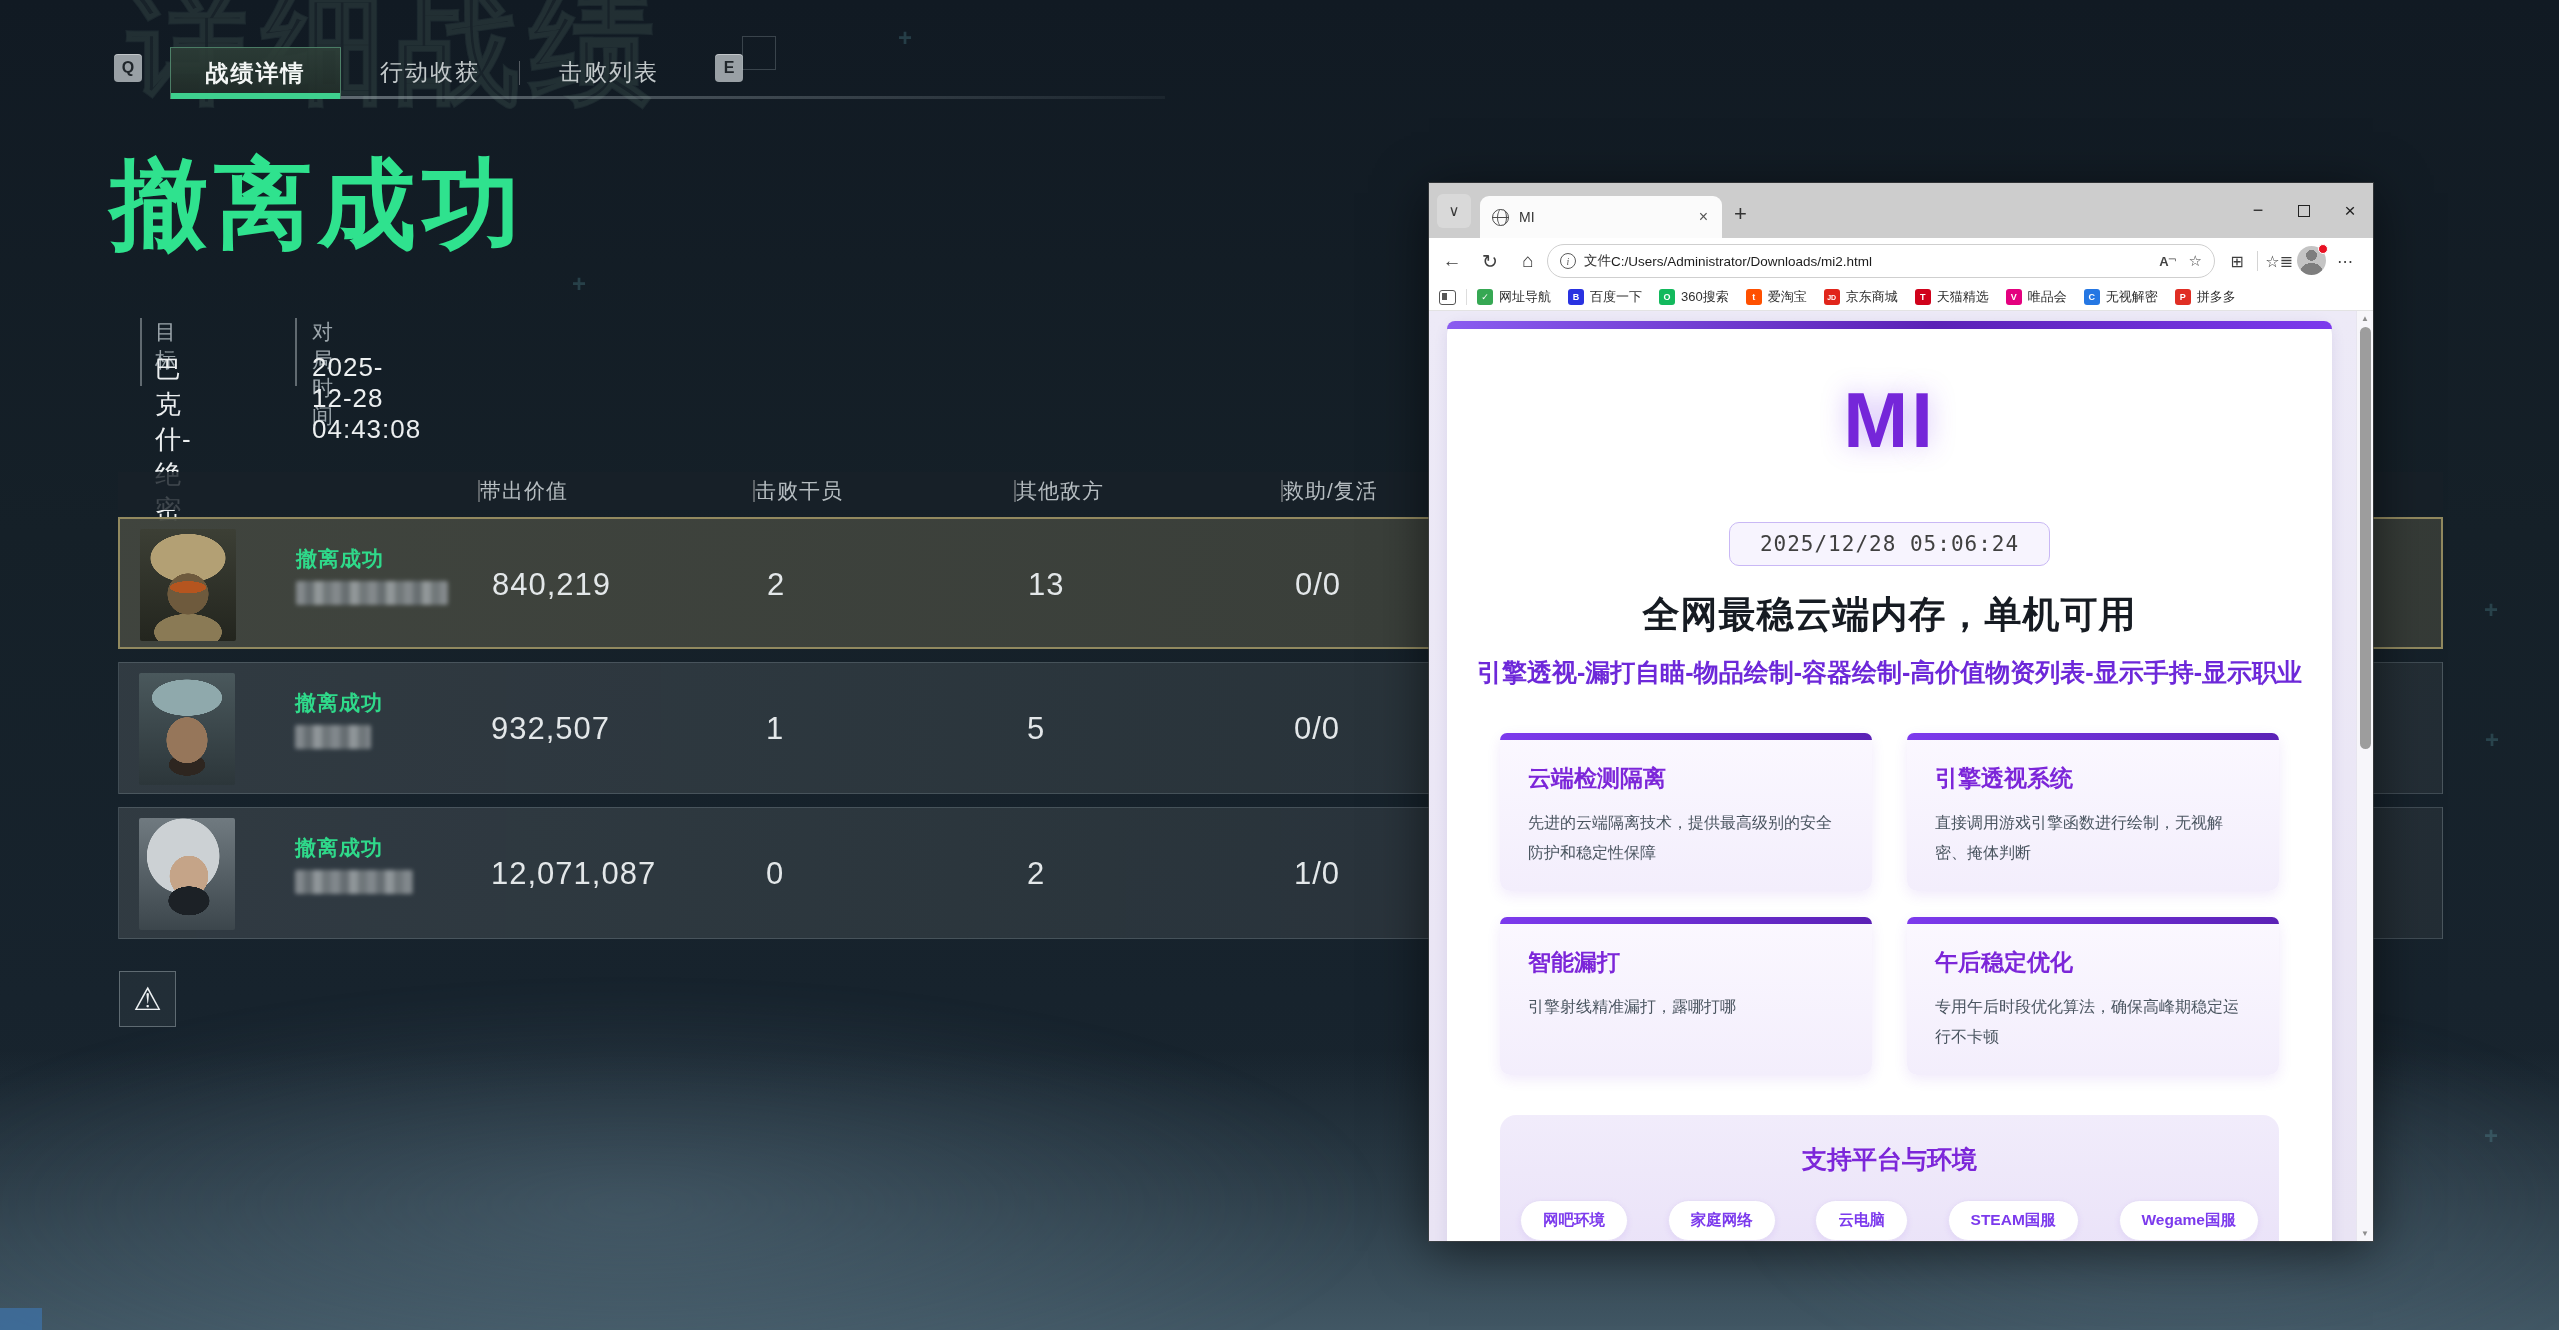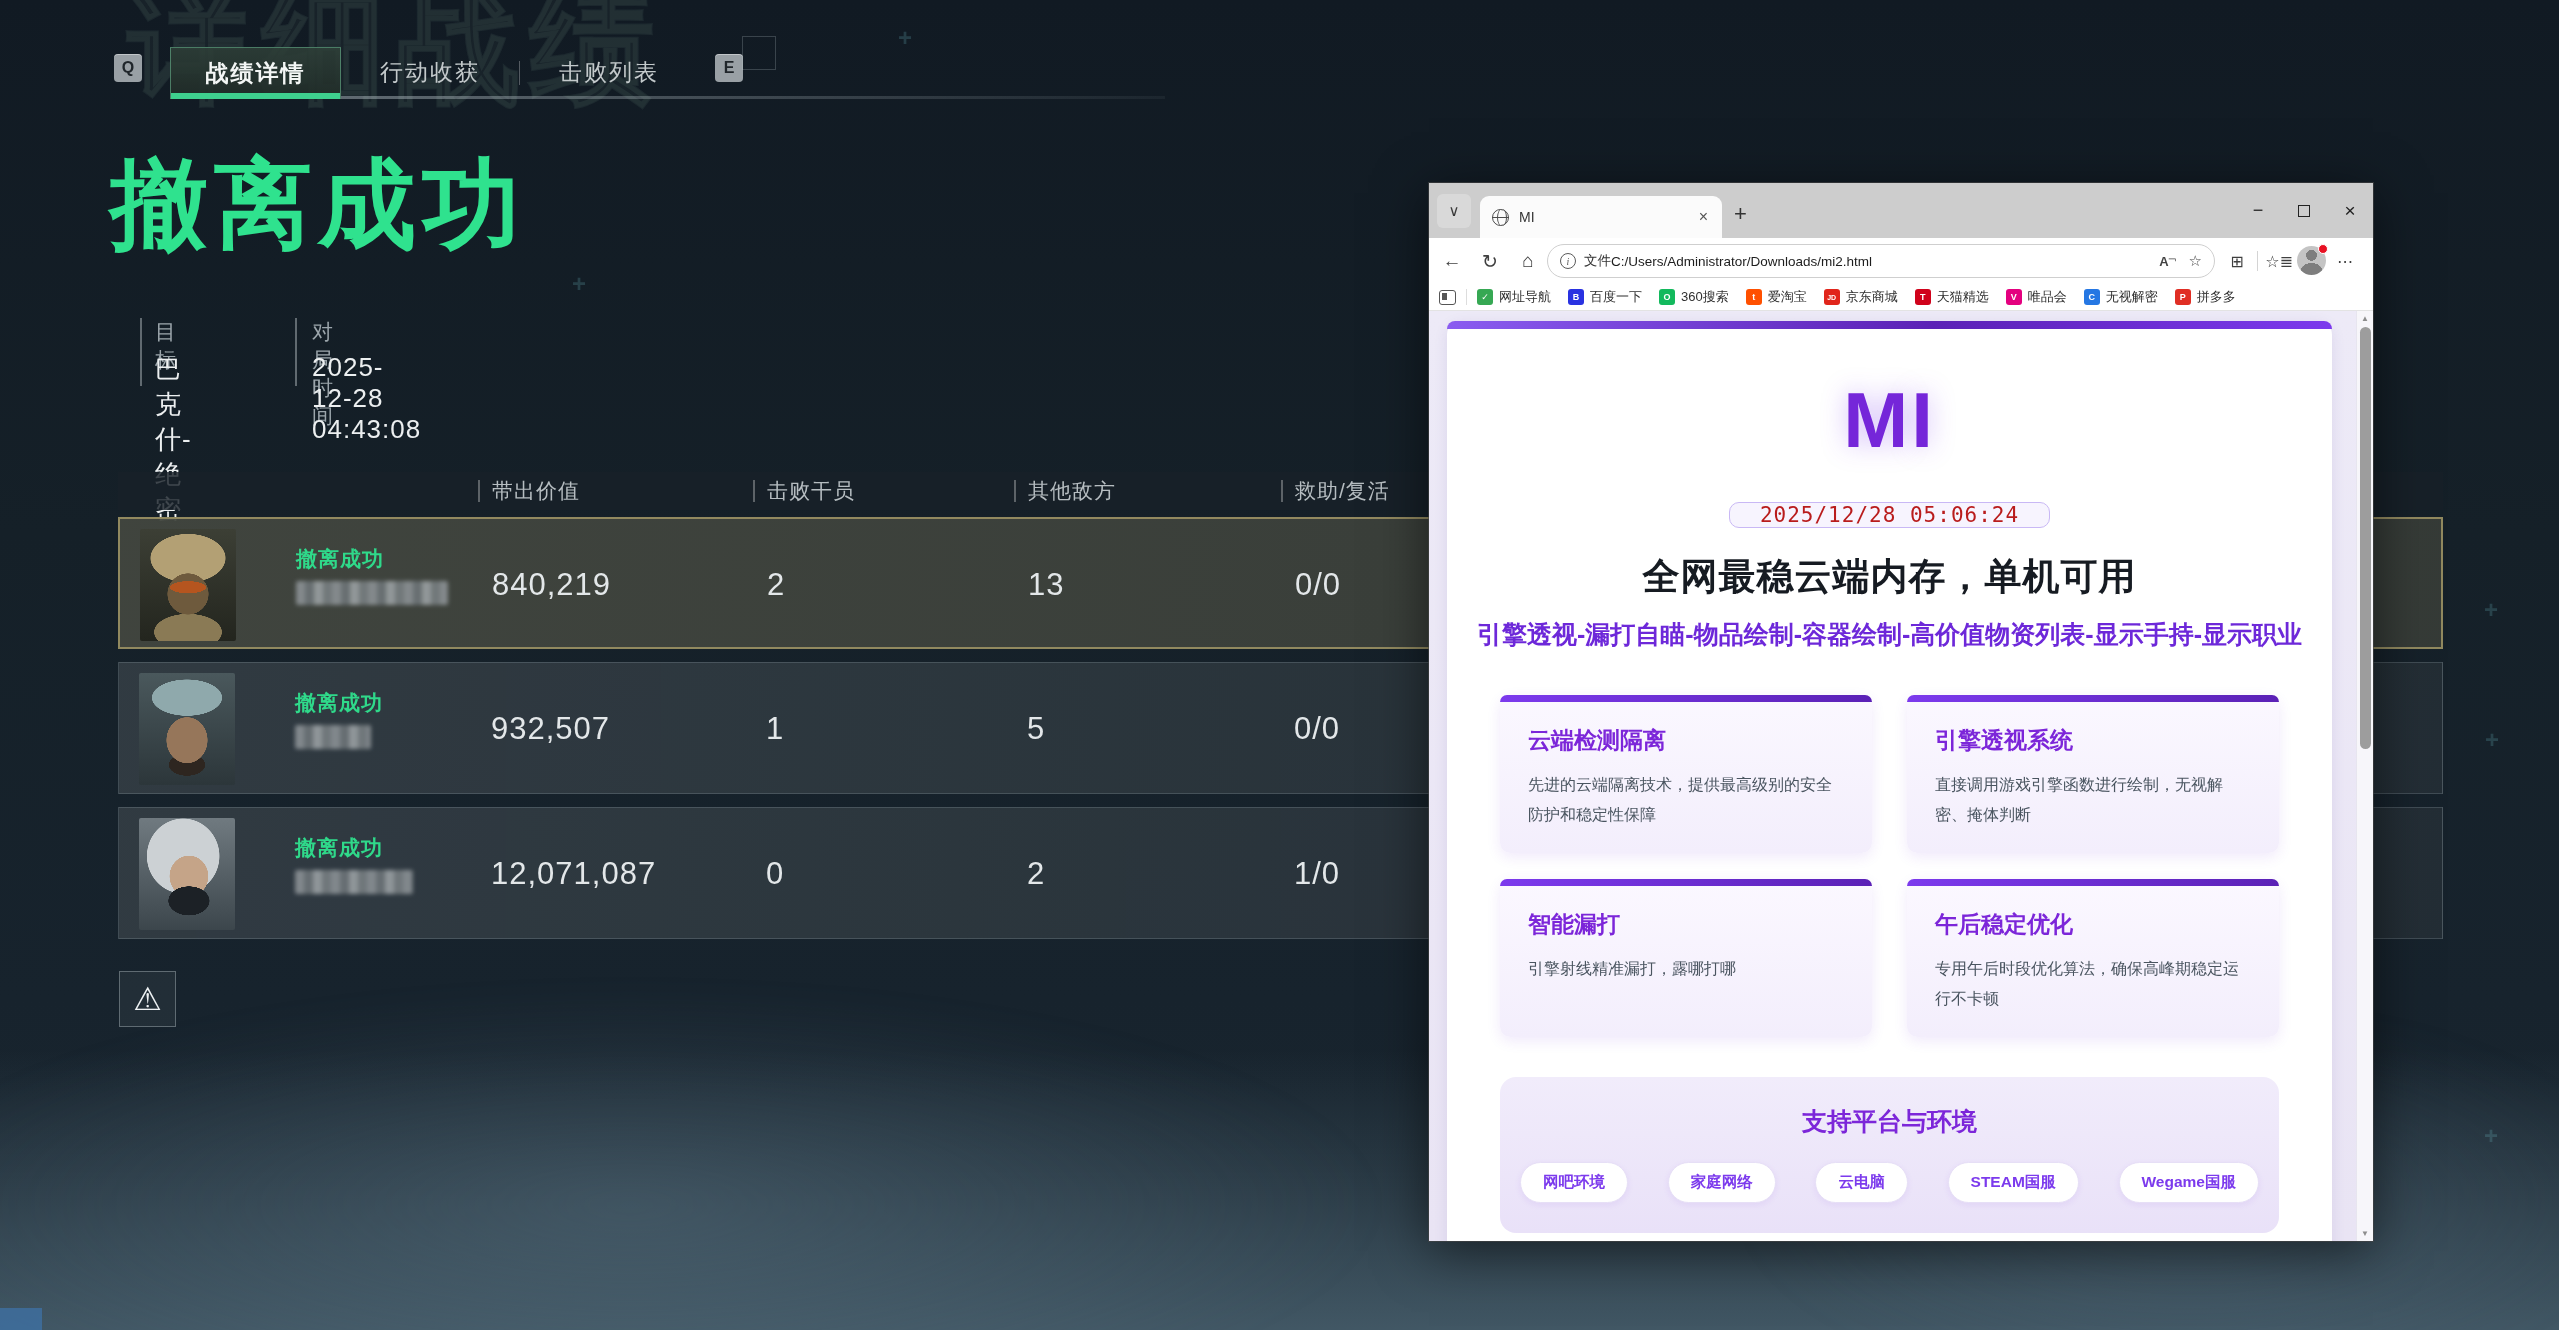--- a/index.html
+++ b/index.html
@@ -39,21 +39,21 @@
   .result-title { position:absolute; left:110px; top:140px; font-size:98px; font-weight:bold;
     letter-spacing:6px; color:#2fe28e; }
   .info-block { position:absolute; left:140px; top:318px; height:68px; }
   .info-sep { position:absolute; top:0; width:2px; height:68px; background:rgba(190,200,205,.45); }
   .info-label { position:absolute; top:0; font-size:21px; color:#9ba5ab; letter-spacing:1px; }
   .info-value { position:absolute; top:34px; font-size:26px; color:#eceff0; letter-spacing:1px; }
 
   
   .thead { position:absolute; left:118px; top:472px; width:2325px; height:38px;
     background:rgba(25,33,40,.82); }
-  .th { position:absolute; top:8px; font-size:21px; color:#b6bdc1; letter-spacing:1px; padding-left:12px;
+  .th { position:absolute; top:8px; font-size:21px; color:#b6bdc1; letter-spacing:1px; 
     border-left:2px solid rgba(255,255,255,.30); line-height:22px; }
   .trow { position:absolute; left:118px; width:2325px; height:132px;
     background:linear-gradient(90deg,rgba(52,62,69,.88),rgba(38,48,55,.82));
     border:1px solid rgba(170,185,195,.22); }
   .trow.selected { background:linear-gradient(90deg,rgba(66,70,63,.95),rgba(56,61,56,.92));
     border:2px solid #91895f; }
   .avatar { position:absolute; left:20px; top:10px; width:96px; height:112px; border-radius:2px; }
   .avatar.a1 { background:
       radial-gradient(30px 10px at 50% 52%, #b5551f 60%, rgba(0,0,0,0) 61%),
       radial-gradient(34px 34px at 50% 58%, #6e5a3d 60%, rgba(0,0,0,0) 61%),
@@ -139,22 +139,22 @@
   .vscroll .arr { position:absolute; left:0; width:100%; text-align:center; color:#8d8d8d; font-size:8px; }
   .vscroll .arr.up { top:3px; } .vscroll .arr.down { bottom:3px; }
   .vthumb { position:absolute; left:3px; top:16px; width:11px; height:422px; background:#9d9d9d; border-radius:6px; }
 
   .maincard { position:absolute; left:18px; top:10px; width:885px; height:1060px; background:#fff;
     border-radius:14px; box-shadow:0 3px 14px rgba(70,40,140,.10); text-align:center; }
   .maincard::before { content:""; position:absolute; left:0; top:0; width:100%; height:8px;
     border-radius:14px 14px 0 0; background:linear-gradient(90deg,#8a5cf0,#5b21b6 55%,#7c3aed); }
   .mi-logo { display:inline-block; margin-top:54px; font-size:78px; font-weight:bold; letter-spacing:3px;
     color:#7526d9; text-shadow:0 0 26px rgba(124,58,237,.35); }
-  .ts-pill { display:inline-block; margin-top:36px; padding:0 30px; border:1.5px solid #c9b8f5; border-radius:10px;
-    background:#f7f4fe; font-family:"DejaVu Sans Mono",monospace; font-size:21px; color:#b91c1c; letter-spacing:1px; }
+  .ts-pill { display:inline-block; margin-top:56px; padding:9px 30px; border:1.5px solid #c9b8f5; border-radius:10px;
+    background:#f7f4fe; font-family:"DejaVu Sans Mono",monospace; font-size:21px; color:#404040; letter-spacing:1px; }
   .headline { margin-top:24px; font-size:37px; font-weight:bold; color:#161b22; letter-spacing:1px; }
   .features { margin-top:16px; font-size:25px; font-weight:bold; color:#6d28d9; }
   .cardgrid { margin:44px 53px 0 53px; display:grid; grid-template-columns:1fr 1fr; column-gap:35px; row-gap:26px; text-align:left; }
   .fcard { position:relative; background:linear-gradient(180deg,#fbf8ff,#f3eefc); border-radius:10px;
     box-shadow:0 4px 14px rgba(109,40,217,.10); padding:30px 28px 24px 28px; min-height:147px; }
   .fcard::before { content:""; position:absolute; left:0; top:0; width:100%; height:7px; border-radius:10px 10px 0 0;
     background:linear-gradient(90deg,#7c3aed,#5b21b6); }
   .fcard h3 { margin:0; font-size:23px; color:#7c26d9; }
   .fcard p { margin:14px 0 0 0; font-size:16px; color:#4a5560; line-height:1.85; }
   .platforms { margin:40px 53px 0 53px; background:linear-gradient(180deg,#f1ecfb,#e9e1f8); border-radius:16px;

